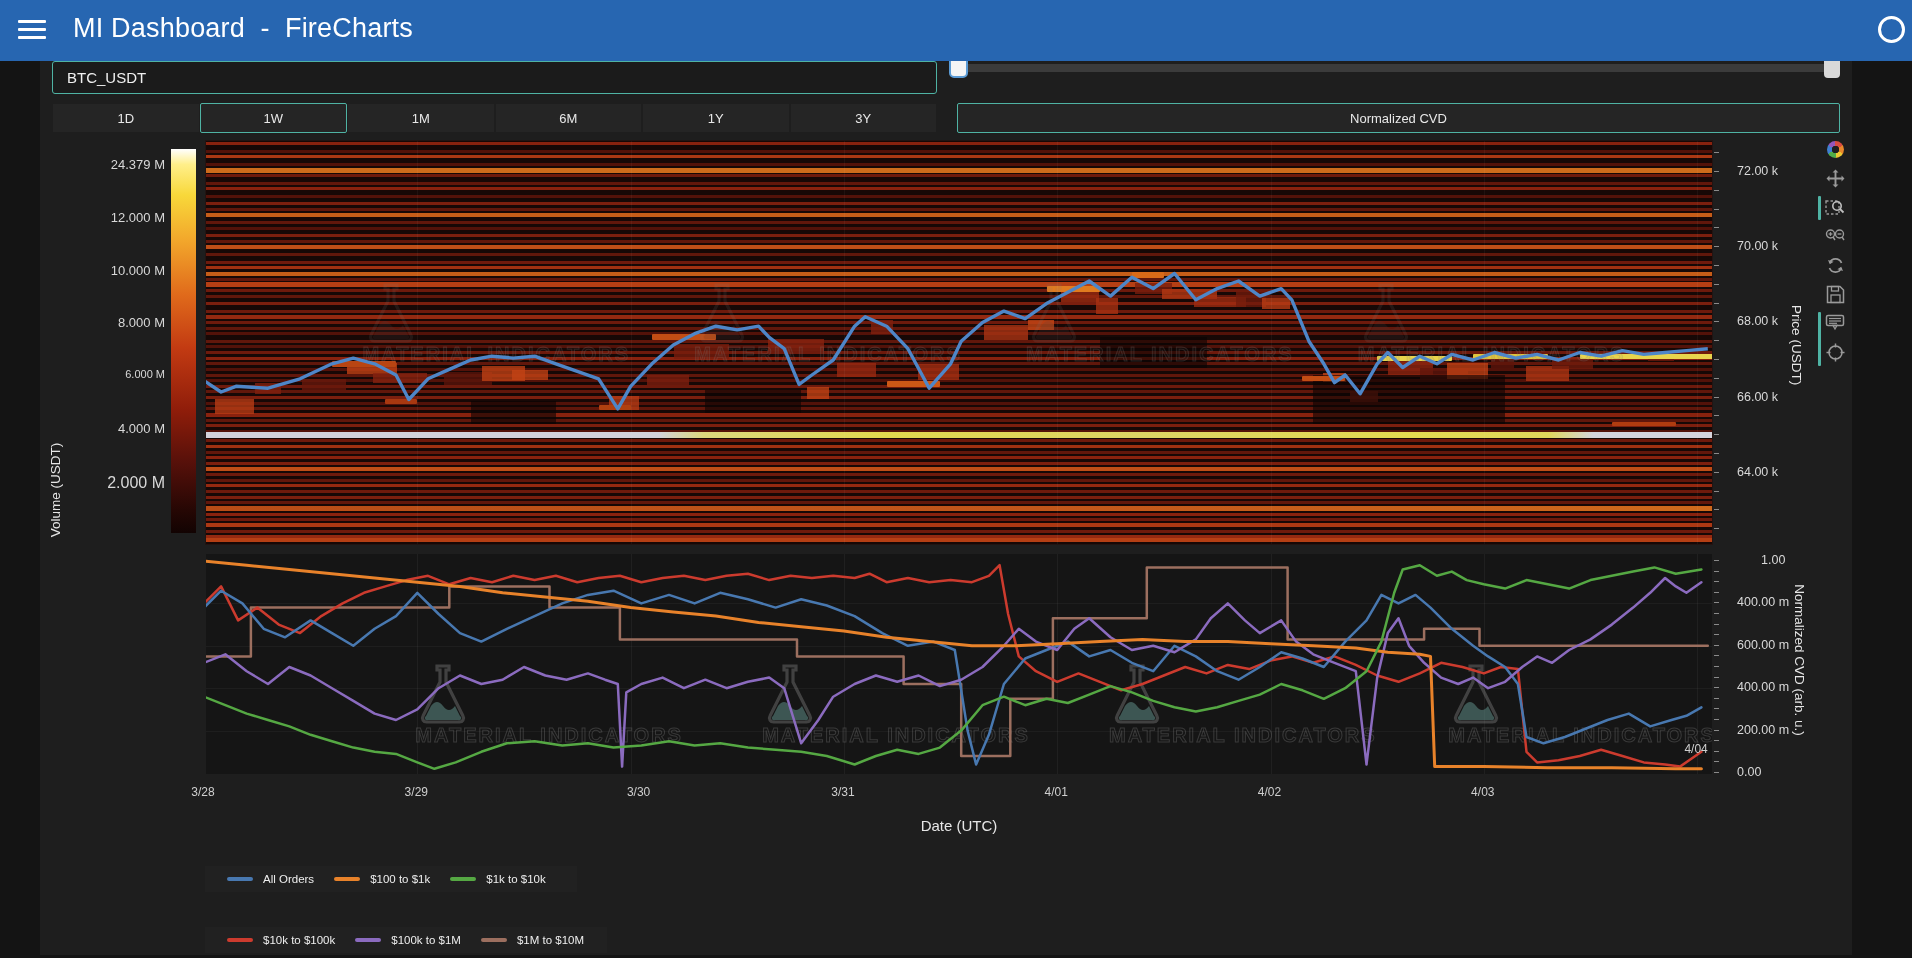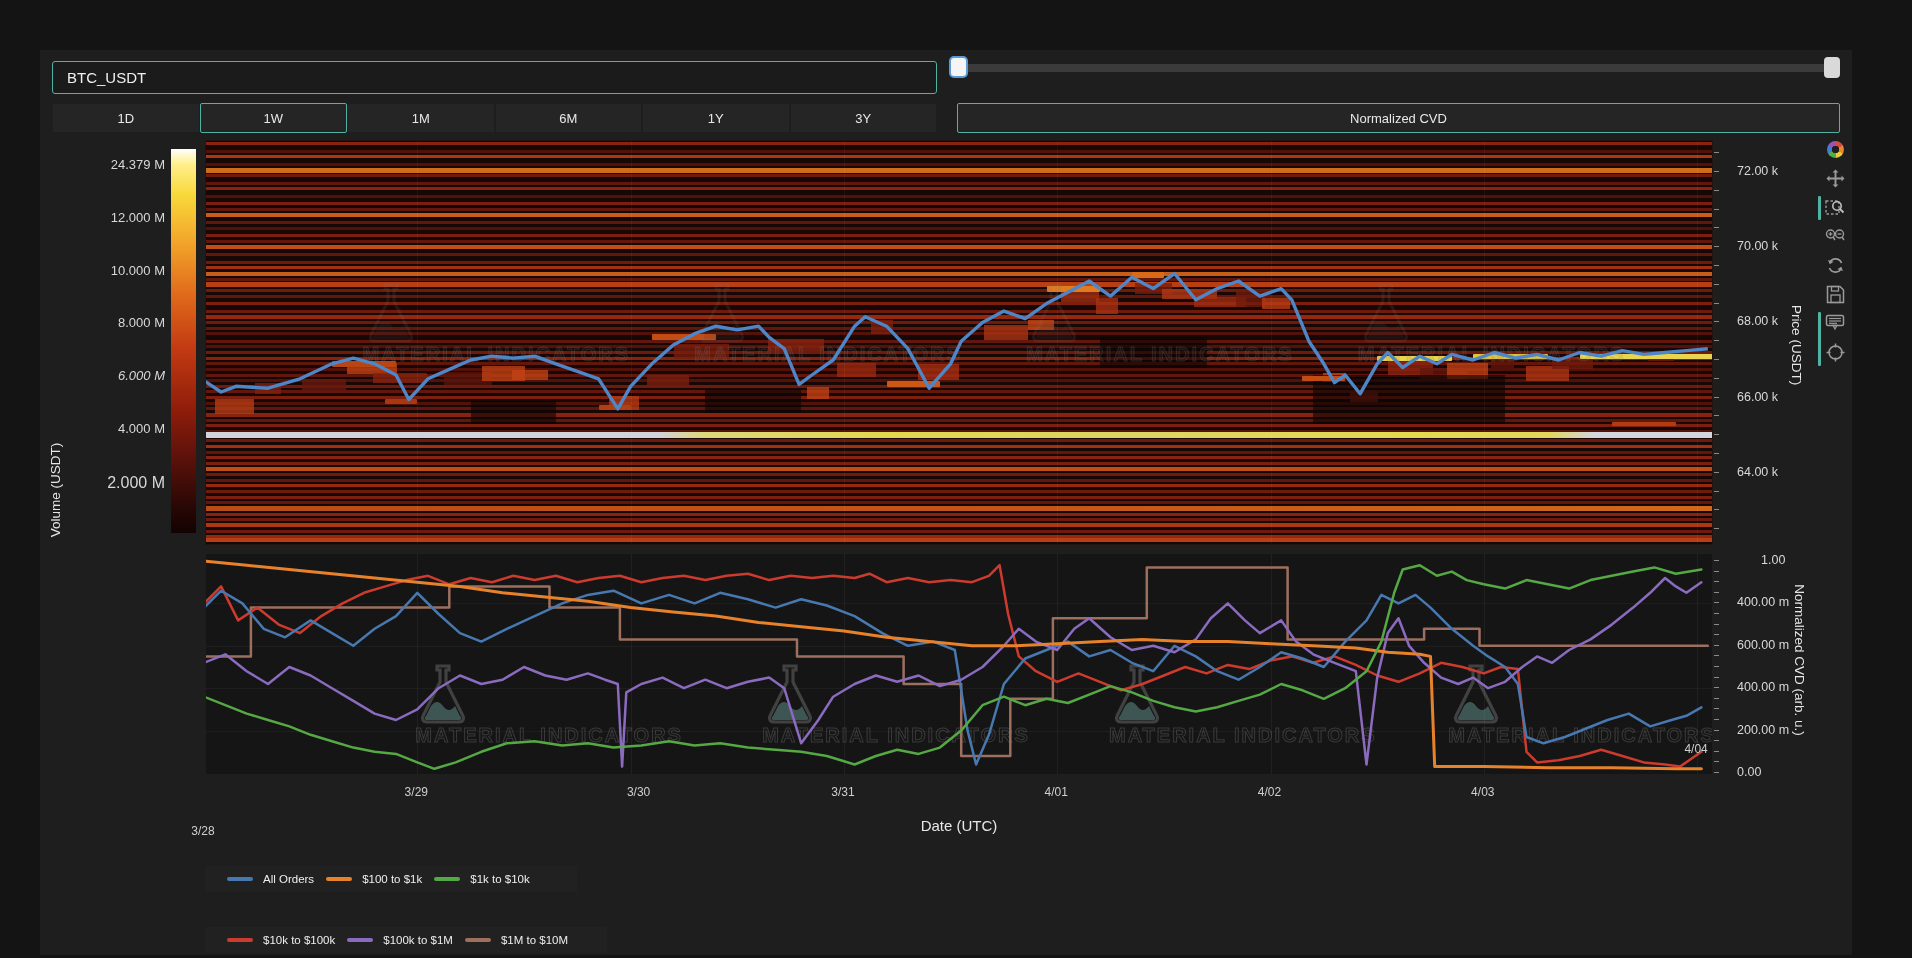--- a/index.html
+++ b/index.html
@@ -26,41 +26,50 @@
   #cvd-plot{position:absolute;left:205px;top:553px;width:1508px;height:222px;background:#151515;overflow:hidden;border:1px solid rgba(255,255,255,.04);}
   .colorbar{position:absolute;left:171px;top:149px;width:25px;height:384px;background:linear-gradient(180deg,#ffffff 0%,#ffef8a 4%,#f8d83a 12%,#f2a62b 24%,#e06a1b 38%,#c23a12 52%,#8f1d0a 68%,#55100a 82%,#260704 94%,#120302 100%);}
   .axis-label{position:absolute;color:#d8d8d8;font-size:12.5px;white-space:nowrap;}
   .tick{position:absolute;width:5px;height:1px;background:#8a8a8a;}
   .vtitle{position:absolute;color:#e6e6e6;font-size:13.5px;white-space:nowrap;}
   .rot-l{transform:translate(-50%,-50%) rotate(-90deg);}
   .rot-r{transform:translate(-50%,-50%) rotate(90deg);}
   .date-label{position:absolute;color:#cfcfcf;font-size:12px;transform:translateX(-50%);}
   .xaxis-title{position:absolute;color:#e6e6e6;font-size:15px;transform:translateX(-50%);}
   
-  .legend-strip{position:absolute;height:26px;background:#212121;display:flex;align-items:center;padding-left:22px;gap:12px;}
+  .legend-strip{position:absolute;height:26px;background:#212121;display:flex;align-items:center;padding-left:22px;gap:20px;}
   .legend-item{display:flex;align-items:center;gap:10px;}
   .legend-swatch{width:26px;height:4px;border-radius:2px;}
   .legend-label{color:#eee;font-size:11.5px;}
   
   .modebar{position:absolute;left:1824px;top:138px;width:26px;display:flex;flex-direction:column;gap:7px;z-index:5;}
   .mb-icon{width:22px;height:22px;display:flex;align-items:center;justify-content:center;cursor:pointer;position:relative;}
   .mb-bar{position:absolute;left:-6px;width:3px;background:#4fb3a4;border-radius:1px;}
   .pinwheel{width:17px;height:17px;border-radius:50%;background:radial-gradient(circle at 50% 50%,#1e1e1e 0 3.5px,transparent 4px),conic-gradient(#d84b3f 0 60deg,#e8872b 60deg 120deg,#ecc832 120deg 180deg,#4fae49 180deg 240deg,#3f7fd0 240deg 300deg,#9456bb 300deg 360deg);}
   
   .wm{position:absolute;text-align:center;pointer-events:none;}
   .wm-text{font-size:20px;font-weight:bold;letter-spacing:2px;color:transparent;-webkit-text-stroke:1px rgba(150,150,150,.28);white-space:nowrap;}
   .band,.hseg,.blk,.dark,.gcol{position:absolute;}
   svg{display:block;}
 </style>
 </head>
 <body>
 
 <div id="app">
   <div class="panel"></div>
 
+  <div class="topbar">
+    <div class="menu-btn">
+        <span></span>
+        <span></span>
+        <span></span>
+      </div>
+    <div class="app-title">MI Dashboard  -  FireCharts</div>
+    <div class="status-circle"></div>
+  </div>
 
   <input class="symbol-input" value="BTC_USDT" style="">
   <div class="slider-track"></div>
   <div class="slider-handle-l"></div>
   <div class="slider-handle-r"></div>
 
   <div class="tf-row" id="tf-row">
       <div class="ctl-btn">1D</div>
       <div class="ctl-btn sel">1W</div>
       <div class="ctl-btn">1M</div>
@@ -294,21 +303,21 @@
         <polyline points="-2.0,108.8 19.3,100.3 40.7,117.2 62.0,130.0 83.3,113.0 104.6,121.5 126.0,134.2 147.3,146.9 168.6,159.6 190.0,166.0 211.3,155.4 232.6,134.2 254.0,121.5 275.3,130.0 296.6,125.7 318.0,113.0 339.3,121.5 360.6,125.7 381.9,119.4 399.0,125.7 411.8,130.0 416.1,212.6 420.3,138.4 435.3,130.0 456.6,123.6 477.9,134.2 499.3,125.7 520.6,134.2 541.9,127.8 563.2,123.6 578.2,134.2 595.2,189.3 612.3,166.0 627.2,142.7 648.6,130.0 669.9,121.5 691.2,127.8 712.6,121.5 733.9,132.1 755.2,125.7 776.5,113.0 797.9,91.8 812.8,74.8 829.9,87.6 851.2,96.0 868.3,74.8 883.2,64.2 904.5,83.3 925.9,96.0 947.2,91.8 968.5,98.2 989.8,85.4 1004.8,64.2 1021.8,49.4 1038.9,66.4 1053.8,79.1 1075.2,66.4 1090.1,87.6 1107.2,100.3 1128.5,108.8 1149.8,117.2 1160.5,210.5 1171.2,123.6 1181.8,79.1 1192.5,64.2 1203.1,91.8 1218.1,108.8 1235.1,123.6 1252.2,130.0 1267.1,123.6 1282.1,134.2 1299.1,127.8 1316.2,113.0 1331.1,102.4 1346.1,108.8 1363.1,96.0 1384.5,85.4 1405.8,70.6 1427.1,53.6 1444.2,38.8 1459.1,24.0 1469.8,32.4 1480.4,38.8 1495.4,28.2" fill="none" stroke="#8b6bbf" stroke-width="2.5" stroke-linejoin="round" stroke-linecap="round"></polyline>
         <polyline points="-2.0,7.0 40.7,11.2 83.3,15.5 126.0,19.7 168.6,24.0 211.3,28.2 254.0,32.4 296.6,38.8 339.3,43.0 381.9,47.3 424.6,53.6 467.3,57.9 509.9,62.1 552.6,68.5 595.2,72.7 637.9,77.0 680.6,83.3 723.2,87.6 765.9,91.8 808.5,91.8 851.2,89.7 893.9,87.6 936.5,85.4 979.2,87.6 1021.8,87.6 1064.5,89.7 1107.2,91.8 1149.8,93.9 1181.8,98.2 1213.8,100.3 1224.5,102.4 1228.7,212.6 1277.8,212.6 1341.8,213.7 1405.8,213.7 1469.8,214.8 1495.4,214.8" fill="none" stroke="#e8822a" stroke-width="3" stroke-linejoin="round" stroke-linecap="round"></polyline>
         <polyline points="-2.0,142.7 19.3,151.2 40.7,159.6 62.0,166.0 83.3,172.4 104.6,180.8 126.0,187.2 147.3,193.6 168.6,197.8 190.0,199.9 211.3,208.4 228.4,214.8 249.7,208.4 275.3,197.8 300.9,189.3 328.6,187.2 356.3,191.4 381.9,189.3 407.5,193.6 435.3,191.4 463.0,187.2 488.6,191.4 514.2,189.3 541.9,193.6 569.6,195.7 595.2,197.8 620.8,202.0 648.6,210.5 669.9,202.0 691.2,195.7 712.6,199.9 733.9,193.6 755.2,176.6 776.5,151.2 797.9,142.7 819.2,151.2 840.5,144.8 861.9,149.0 883.2,140.6 904.5,132.1 925.9,138.4 947.2,146.9 968.5,153.3 989.8,157.5 1011.2,153.3 1032.5,146.9 1053.8,140.6 1075.2,130.0 1096.5,136.3 1117.8,144.8 1139.2,134.2 1160.5,117.2 1175.4,87.6 1188.2,38.8 1196.7,15.5 1213.8,11.2 1230.9,21.8 1245.8,17.6 1260.7,26.1 1277.8,30.3 1299.1,34.6 1320.5,26.1 1341.8,30.3 1363.1,34.6 1384.5,26.1 1405.8,21.8 1427.1,17.6 1448.4,13.4 1469.8,19.7 1495.4,15.5" fill="none" stroke="#55a843" stroke-width="2.5" stroke-linejoin="round" stroke-linecap="round"></polyline>
       </svg>
     </div>
   <div id="axes">
       <div class="axis-label" style="left: 75px; top: 157px; width: 90px; text-align: right; font-size: 13px;">24.379 M</div>
       <div class="axis-label" style="left: 75px; top: 209.8px; width: 90px; text-align: right; font-size: 13px;">12.000 M</div>
       <div class="axis-label" style="left: 75px; top: 262.6px; width: 90px; text-align: right; font-size: 13px;">10.000 M</div>
       <div class="axis-label" style="left: 75px; top: 315.4px; width: 90px; text-align: right; font-size: 13px;">8.000 M</div>
-      <div class="axis-label" style="left: 75px; top: 368.2px; width: 90px; text-align: right; font-size: 13px; font-style: italic;">6.000 M</div>
+      <div class="axis-label" style="left: 75px; top: 368.2px; width: 90px; text-align: right; font-size: 11px;">6.000 M</div>
       <div class="axis-label" style="left: 75px; top: 421px; width: 90px; text-align: right; font-size: 13px;">4.000 M</div>
       <div class="axis-label" style="left: 75px; top: 473.8px; width: 90px; text-align: right; font-size: 16px;">2.000 M</div>
       <div class="axis-label" style="left: 1737px; top: 164px;">72.00 k</div>
       <div class="axis-label" style="left: 1737px; top: 239.2px;">70.00 k</div>
       <div class="axis-label" style="left: 1737px; top: 314.4px;">68.00 k</div>
       <div class="axis-label" style="left: 1737px; top: 389.6px;">66.00 k</div>
       <div class="axis-label" style="left: 1737px; top: 464.8px;">64.00 k</div>
       <div class="tick" style="left: 1714px; top: 528.2px;"></div>
       <div class="tick" style="left: 1714px; top: 509.4px;"></div>
       <div class="tick" style="left: 1714px; top: 490.6px;"></div>
@@ -350,21 +359,21 @@
       <div class="tick" style="left: 1714px; top: 655.4px;"></div>
       <div class="tick" style="left: 1714px; top: 644.8px;"></div>
       <div class="tick" style="left: 1714px; top: 634.2px;"></div>
       <div class="tick" style="left: 1714px; top: 623.6px;"></div>
       <div class="tick" style="left: 1714px; top: 613px;"></div>
       <div class="tick" style="left: 1714px; top: 602.4px;"></div>
       <div class="tick" style="left: 1714px; top: 591.8px;"></div>
       <div class="tick" style="left: 1714px; top: 581.2px;"></div>
       <div class="tick" style="left: 1714px; top: 570.6px;"></div>
       <div class="tick" style="left: 1714px; top: 560px;"></div>
-      <div class="date-label" style="left: 203px; top: 785px; margin-top: 39px;">3/28</div>
+      <div class="date-label" style="left: 203px; top: 785px;">3/28</div>
       <div class="date-label" style="left: 416.3px; top: 785px;">3/29</div>
       <div class="date-label" style="left: 629.6px; top: 785px; margin-left: 9px;">3/30</div>
       <div class="date-label" style="left: 842.9px; top: 785px;">3/31</div>
       <div class="date-label" style="left: 1056.2px; top: 785px;">4/01</div>
       <div class="date-label" style="left: 1269.5px; top: 785px;">4/02</div>
       <div class="date-label" style="left: 1482.8px; top: 785px;">4/03</div>
       <div class="date-label" style="left: 1696.1px; top: 742px;">4/04</div>
     </div>
 
   <div class="vtitle rot-l" style="left:55px;top:490px;">Volume (USDT)</div>

